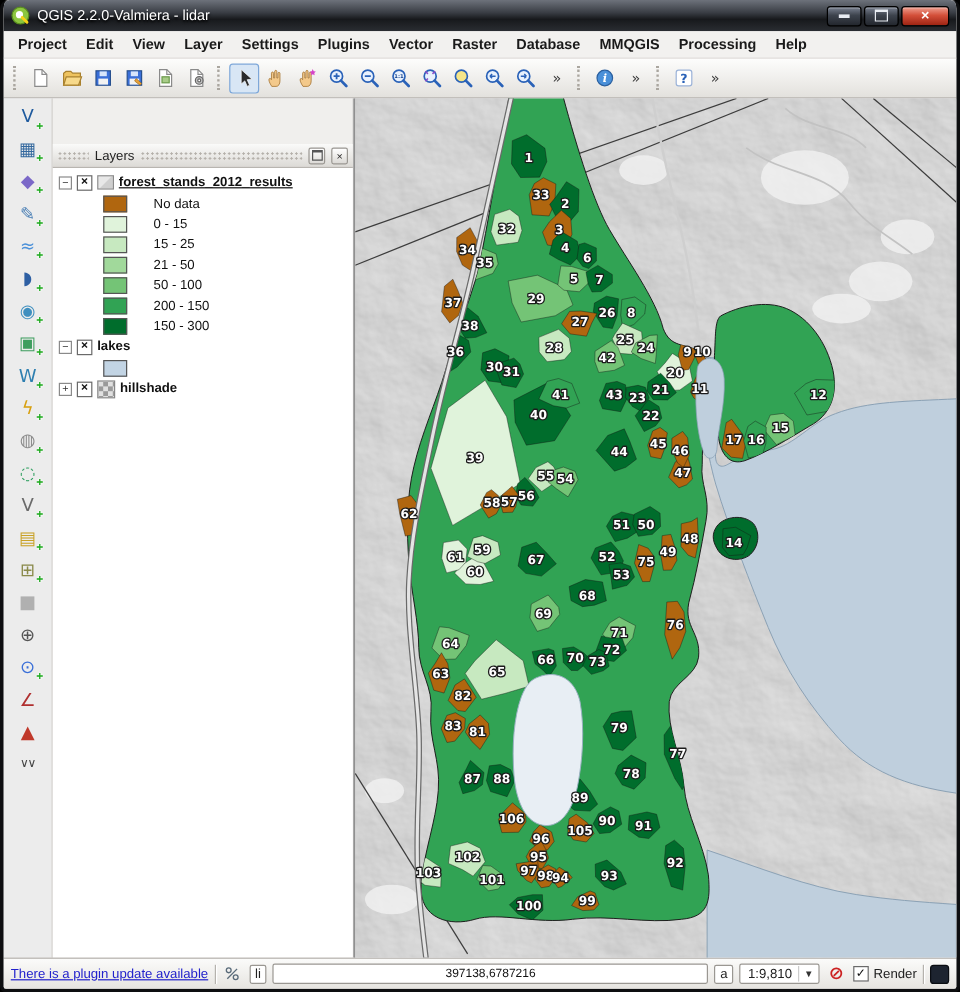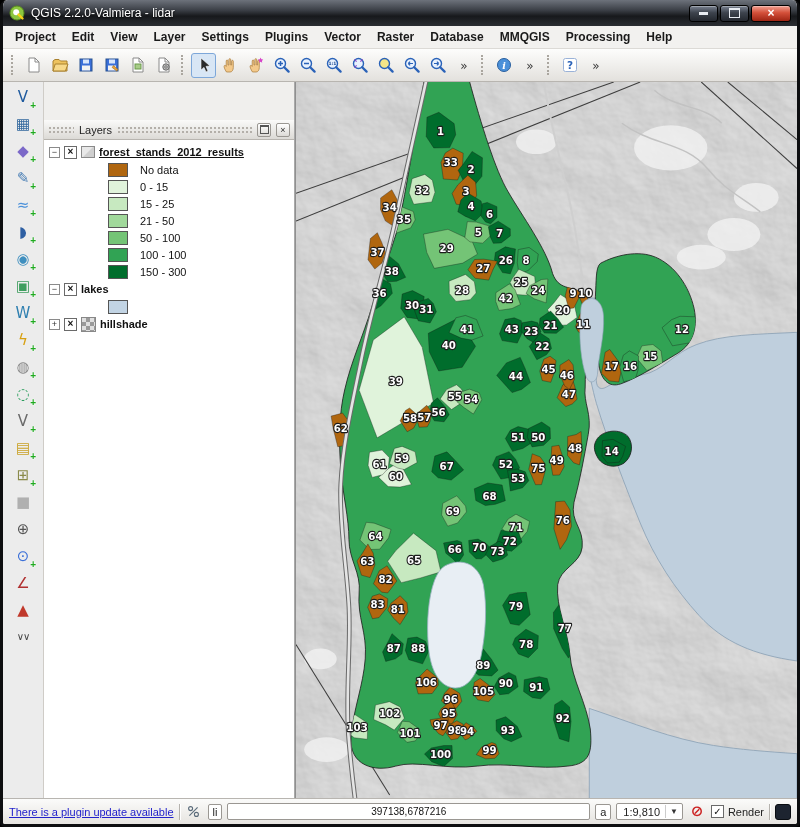--- a/index.html
+++ b/index.html
@@ -44,21 +44,21 @@
     font-size:9px;display:flex;align-items:center;justify-content:center;color:#333;padding:0;position:relative;flex:none;}
   .float-glyph{width:7px;height:6px;border:1px solid #555;border-top-width:2px;display:block;}
   .tree{flex:1;background:#fff;font-size:11px;color:#111;padding:3px 0;overflow:hidden;}
   .trow{display:flex;align-items:center;height:18px;gap:4px;padding-left:5px;}
   .expander{width:11px;height:11px;box-sizing:border-box;border:1px solid #8a8a8a;background:#fff;font-size:9px;line-height:8px;text-align:center;color:#333;flex:none;}
   .cb{width:13px;height:13px;box-sizing:border-box;border:1px solid #6a6a6a;background:#fff;display:flex;align-items:center;justify-content:center;font-size:10px;font-weight:bold;color:#111;flex:none;line-height:1;}
   .lyr-icon{width:12px;height:10px;border:1px solid #8a8a8a;background:linear-gradient(135deg,#e8e8e8 49%,#cfcfcf 51%);flex:none;}
   .raster-icon{width:13px;height:13px;border:1px solid #888;background:repeating-conic-gradient(#9a9a9a 0% 25%,#e0e0e0 0% 50%) 0 0/8px 8px;flex:none;}
   .lname{font-weight:bold;white-space:nowrap;}
   .lname.u{text-decoration:underline;}
-  .legend-row{display:flex;align-items:center;height:17px;gap:12px;padding-left:64px;}
+  .legend-row{display:flex;align-items:center;height:17px;gap:22px;padding-left:42px;}
   .swatch{width:18px;height:12px;border:1px solid #555;flex:none;}
   
   .map-wrap{flex:1;position:relative;background:#d6d6d6;border-left:1px solid #909090;min-width:0;}
   #mapSvg{display:block;width:100%;height:100%;}
   
   .statusbar{height:25px;flex:none;background:linear-gradient(#fbfbfa,#e6e4e0);border-top:1px solid #b8b5b0;
     display:flex;align-items:center;padding:0 6px;gap:5px;font-size:11px;color:#222;}
   .plugin-link{color:#2222cc;text-decoration:underline;white-space:nowrap;font-size:11px;}
   .ssep{width:1px;height:16px;background:#b5b2ad;box-shadow:1px 0 0 #fff;flex:none;}
   .sbtn-icon{border:none;background:transparent;padding:0;display:flex;align-items:center;justify-content:center;width:18px;height:18px;flex:none;}
@@ -364,21 +364,21 @@
           <div class="legend-row">
             <span class="swatch" style="background: rgb(161, 217, 155);"></span>
             <span>21 - 50</span>
           </div>
           <div class="legend-row">
             <span class="swatch" style="background: rgb(116, 196, 118);"></span>
             <span>50 - 100</span>
           </div>
           <div class="legend-row">
             <span class="swatch" style="background: rgb(49, 163, 84);"></span>
-            <span>100 - 100</span>
+            <span>200 - 150</span>
           </div>
           <div class="legend-row">
             <span class="swatch" style="background: rgb(0, 109, 44);"></span>
             <span>150 - 300</span>
           </div>
           <div class="trow">
             <span class="expander">−</span>
             <span class="cb">×</span>
             <span class="lname">lakes</span>
           </div>

